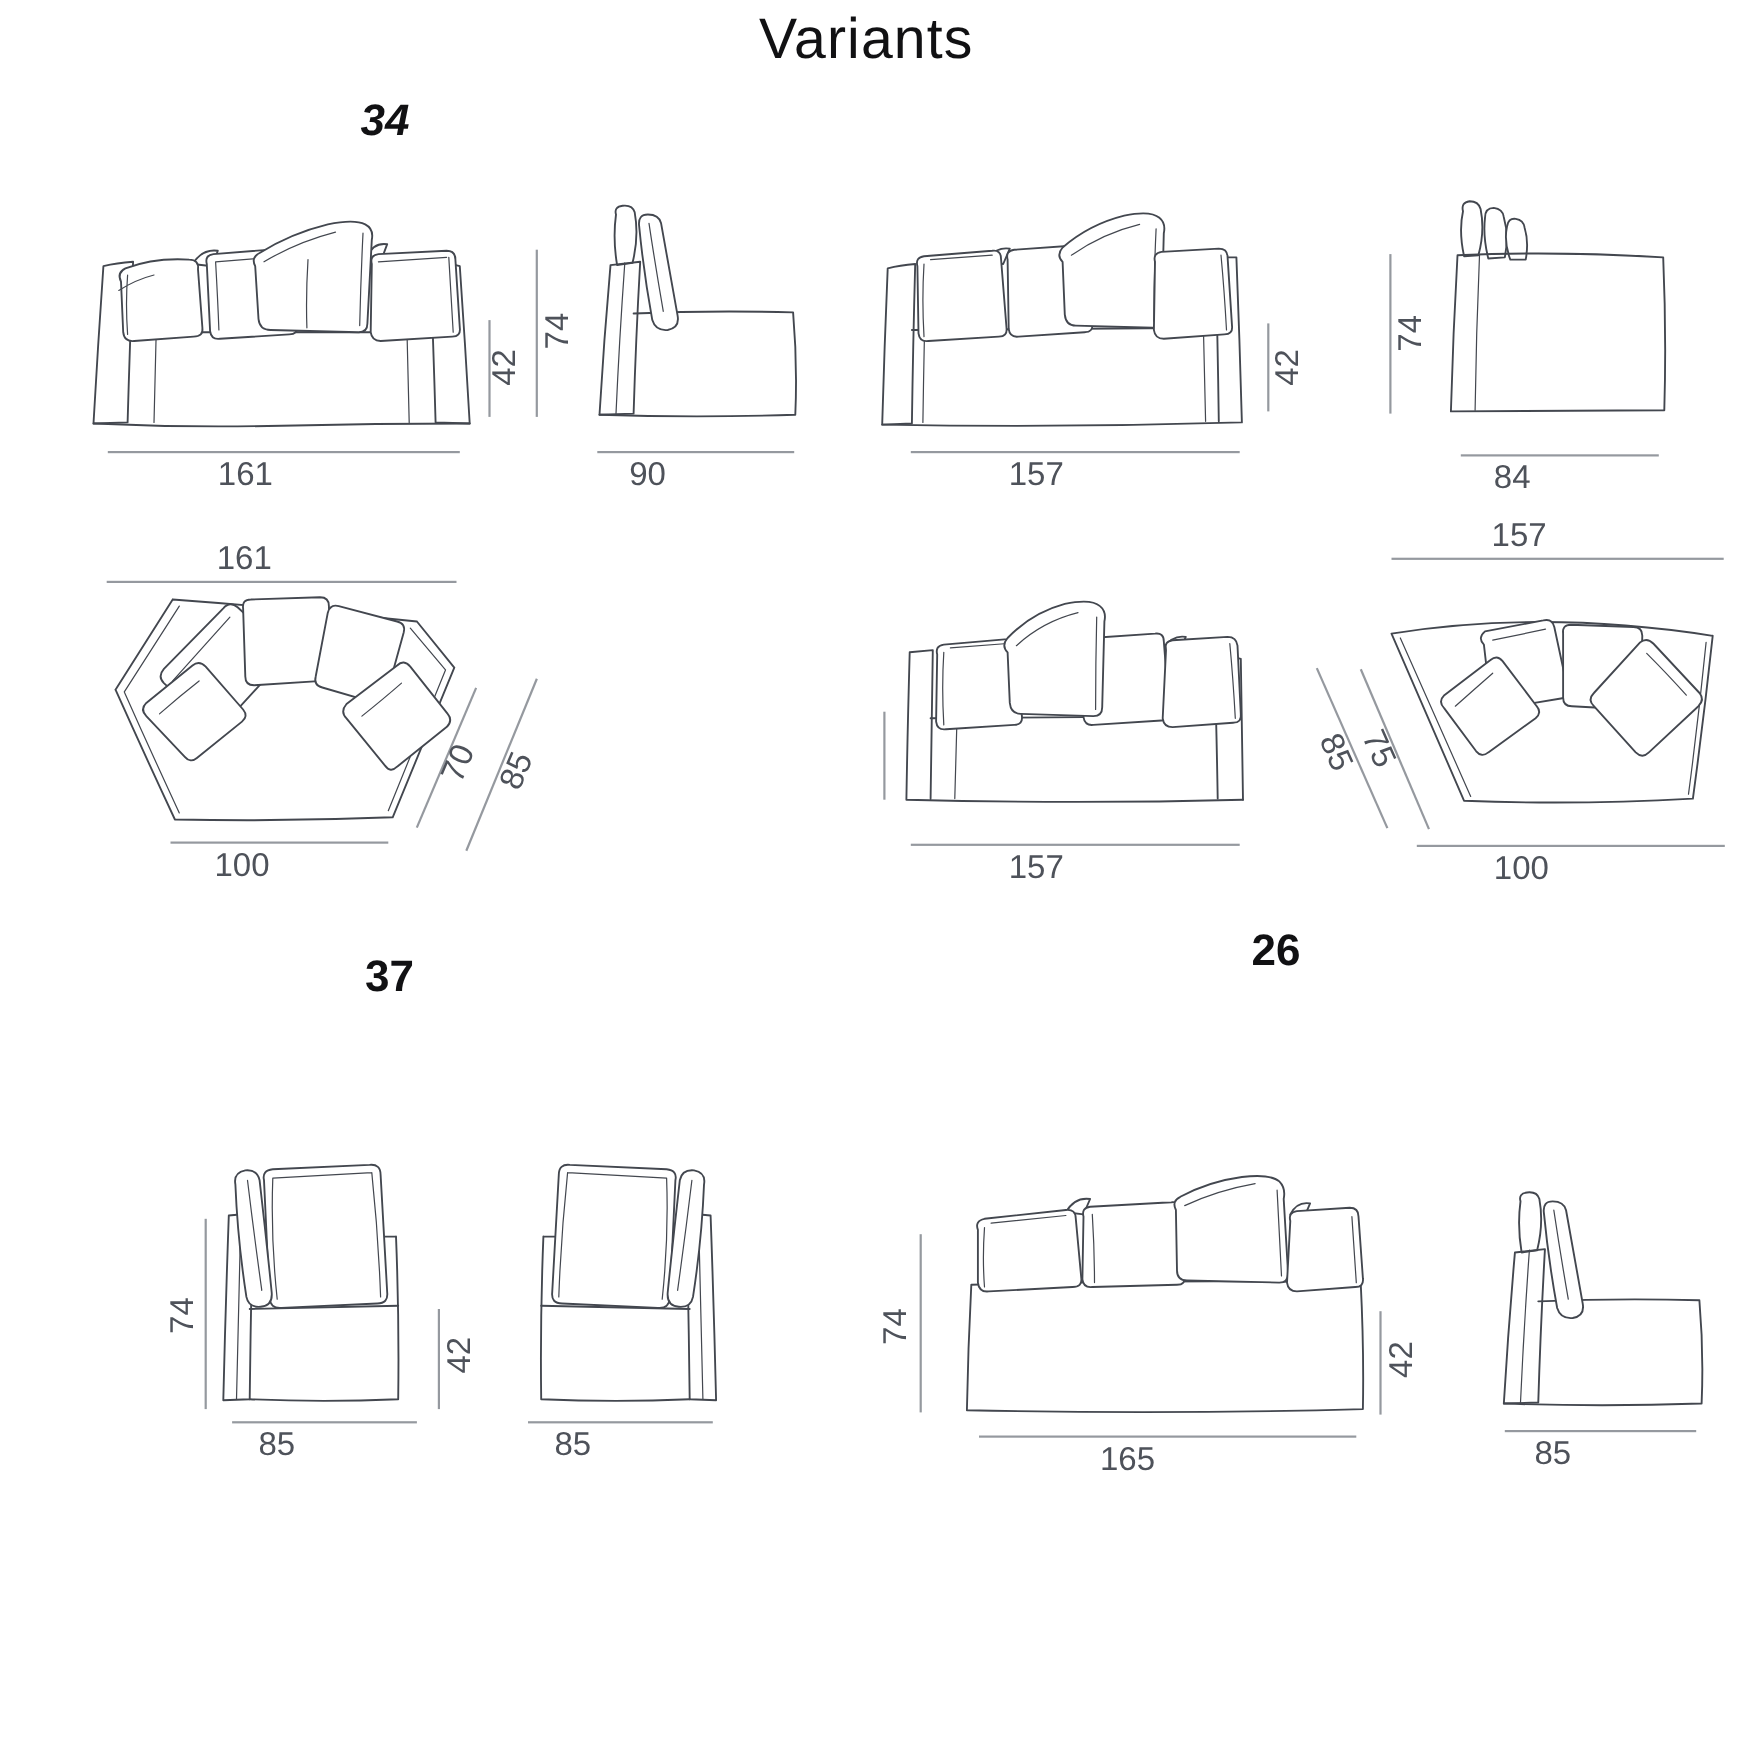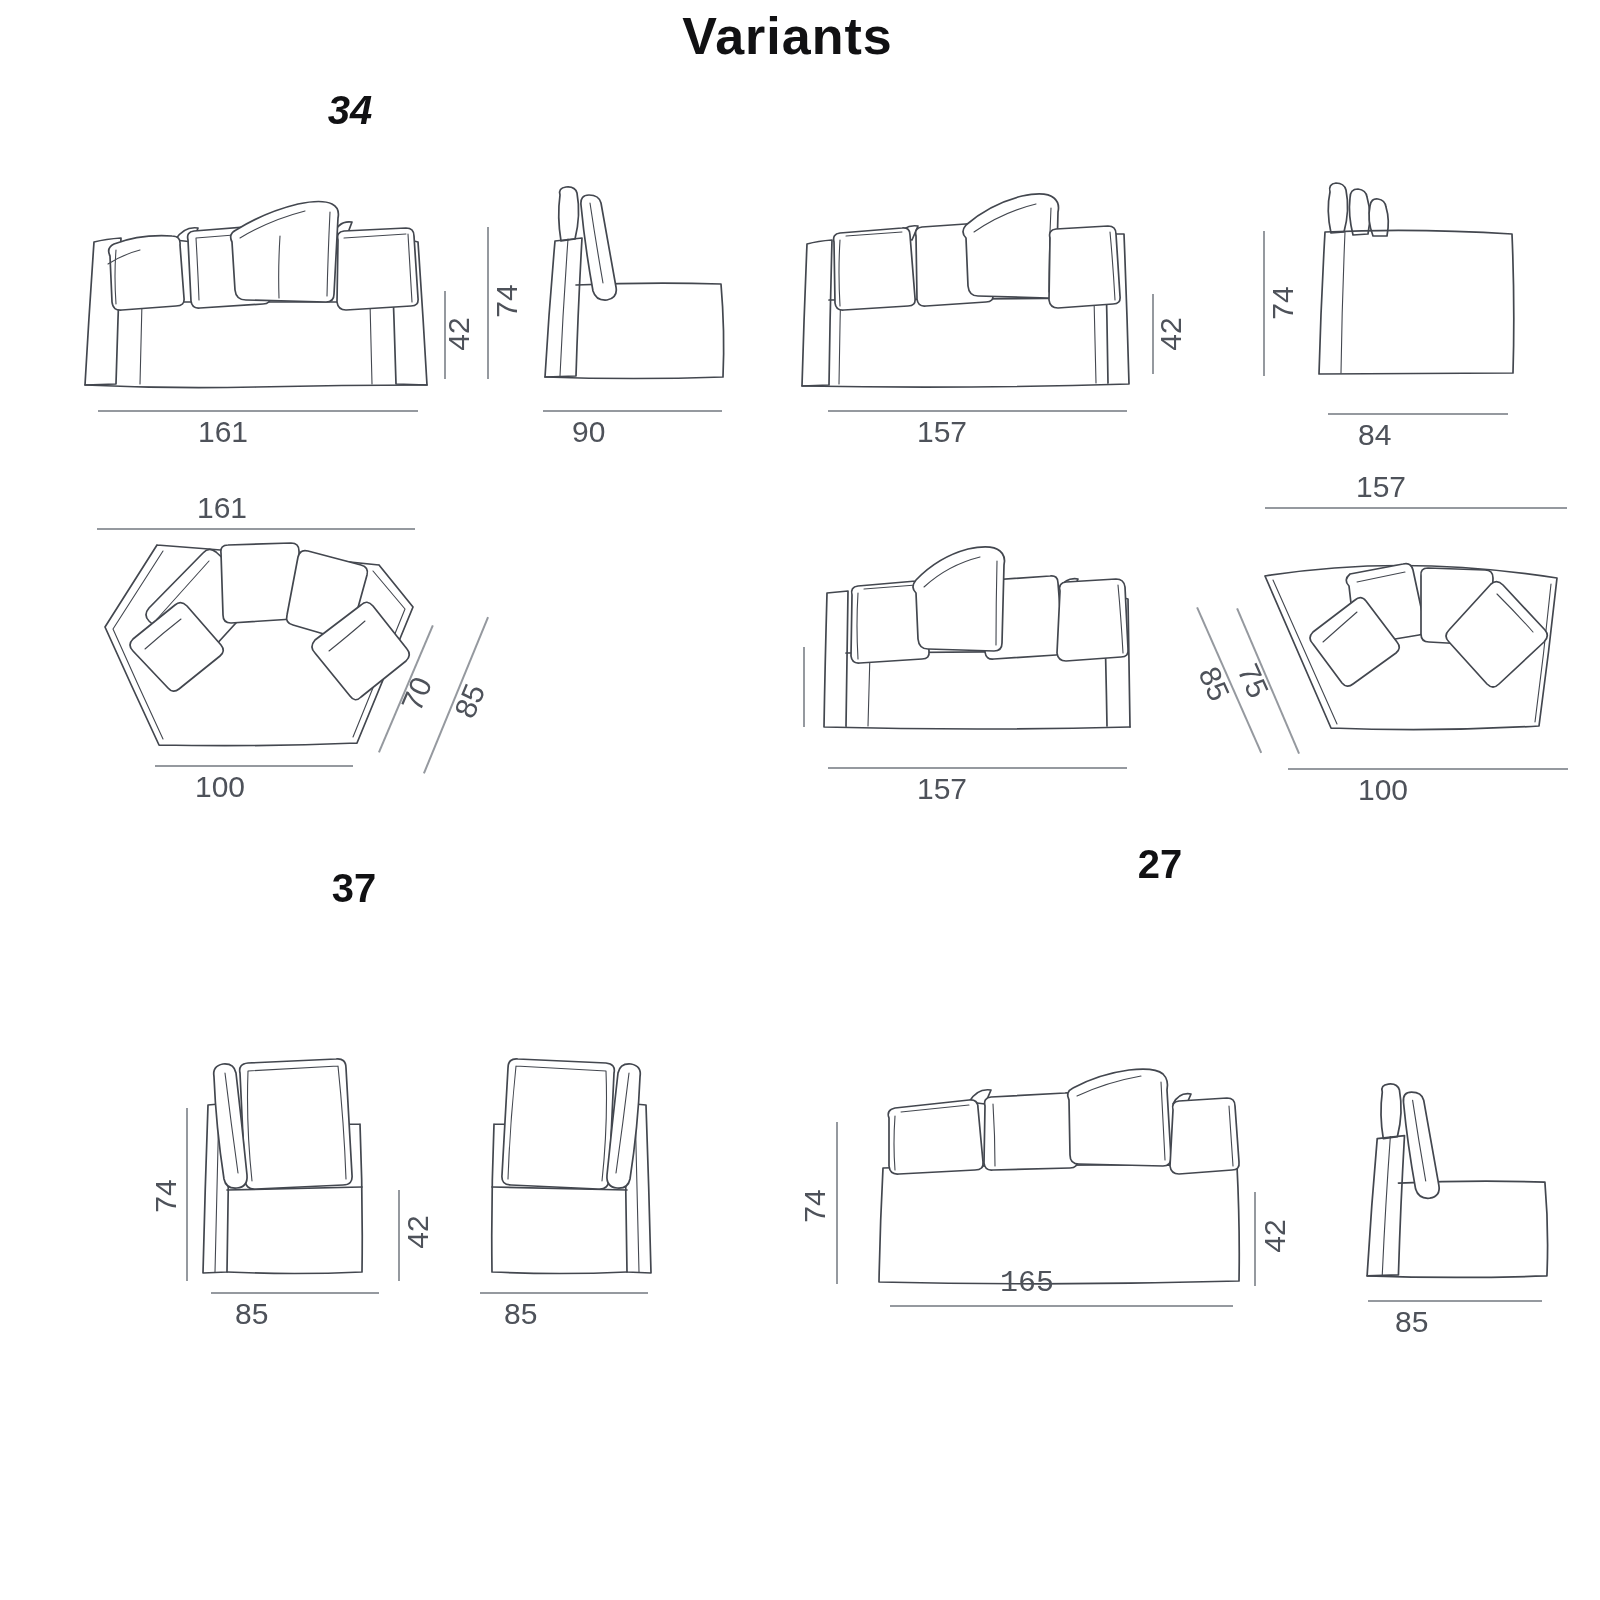--- a/index.html
+++ b/index.html
@@ -2,21 +2,21 @@
 <html style="--ink: #111113; --sketch: #43474f; --dim_line: #95999f; --dim_text: #4e525a; --background: #ffffff;"><head>
 <meta charset="utf-8">
 <style>
   :root{
     --ink:#111113; --sketch:#43474f; --dim_line:#95999f; --dim_text:#4e525a; --background:#ffffff;
   }
   html,body{margin:0;padding:0;background:var(--background);}
   #canvas{position:relative;width:1600px;height:1600px;background:var(--background);
           font-family:"Liberation Sans", sans-serif;overflow:hidden;}
   .title{position:absolute;left:0;top:6px;width:1575px;text-align:center;
-         font-size:52px;font-weight:bold;color:var(--ink);letter-spacing:1px;}
+         font-size:52px;font-weight:normal;color:var(--ink);letter-spacing:1px;}
   .seclab{position:absolute;text-align:center;font-size:40px;font-weight:bold;color:var(--ink);}
   .dlineh{position:absolute;height:0;border-top:2px solid var(--dim_line);}
   .dlinev{position:absolute;width:0;border-left:2px solid var(--dim_line);}
   .dlined{position:absolute;height:0;border-top:2px solid var(--dim_line);transform-origin:0 0;}
   .dlab{position:absolute;width:120px;font-size:30px;color:var(--dim_text);}
   .dlabv{position:absolute;width:60px;height:30px;line-height:30px;text-align:center;
          font-size:30px;color:var(--dim_text);transform:rotate(-90deg);}
   .dlabd{position:absolute;width:60px;height:30px;line-height:30px;text-align:center;
          font-size:30px;color:var(--dim_text);}
   svg{position:absolute;overflow:visible;}
@@ -26,21 +26,21 @@
 </style>
 </head>
 <body>
 
 <div id="canvas">
 
   <div class="title">Variants</div>
 
   <div class="seclab" style="left:270px;top:88px;width:160px;font-style:italic;">34</div>
   <div class="seclab" style="left:274px;top:866px;width:160px;">37</div>
-  <div class="seclab" style="left:1075px;top:842px;width:170px;">27</div>
+  <div class="seclab" style="left:1075px;top:842px;width:170px;">26</div>
 
   <svg style="left:80px;top:178px;" width="352" height="212" viewBox="0 0 352 212">
     <path class="sk" d="M14,64 Q26,61 41,60 M14,64 Q9,136 5,207 M41,60 Q38,135 36,206 M5,207 L36,206"></path>
     <path class="sk" d="M311,60 Q328,61 338,64 M338,64 Q343,136 347,207 M311,60 Q314,135 316,206 M316,206 L347,207"></path>
     <path class="sk" d="M36,124 L316,124"></path>
     <path class="sk" d="M5,207 Q90,211 176,209 Q262,207 347,207"></path>
     <path class="sk thin" d="M62,124 Q61,165 60,206 M290,124 Q291,165 292,206"></path>
     <path class="pw" d="M95,62 Q104,48 118,50 L113,64 Z"></path>
     <path class="pw" d="M253,58 Q258,42 272,44 L266,60 Z"></path>
     <path class="pw" d="M108,62 Q106,54 114,53 L178,48 Q186,47 186,55 L190,118 Q191,126 183,126 L120,130 Q112,131 111,123 Z"></path>
@@ -211,17 +211,17 @@
   <div class="dlineh" style="left:211px;top:1292px;width:168px;"></div>
   <div class="dlab" style="left:235px;top:1297px;">85</div>
   <div class="dlineh" style="left:480px;top:1292px;width:168px;"></div>
   <div class="dlab" style="left:504px;top:1297px;">85</div>
 
   <div class="dlinev" style="left:836px;top:1122px;height:162px;"></div>
   <div class="dlabv" style="left:785px;top:1191px;">74</div>
   <div class="dlinev" style="left:1254px;top:1192px;height:94px;"></div>
   <div class="dlabv" style="left:1245px;top:1221px;">42</div>
   <div class="dlineh" style="left:890px;top:1305px;width:343px;"></div>
-  <div class="dlab" style="left:1000px;top:1266px;font-family:Liberation Mono, monospace;">165</div>
+  <div class="dlab" style="left:1000px;top:1310px;">165</div>
   <div class="dlineh" style="left:1368px;top:1300px;width:174px;"></div>
   <div class="dlab" style="left:1395px;top:1305px;">85</div>
 
 </div>
 
 </body></html>

